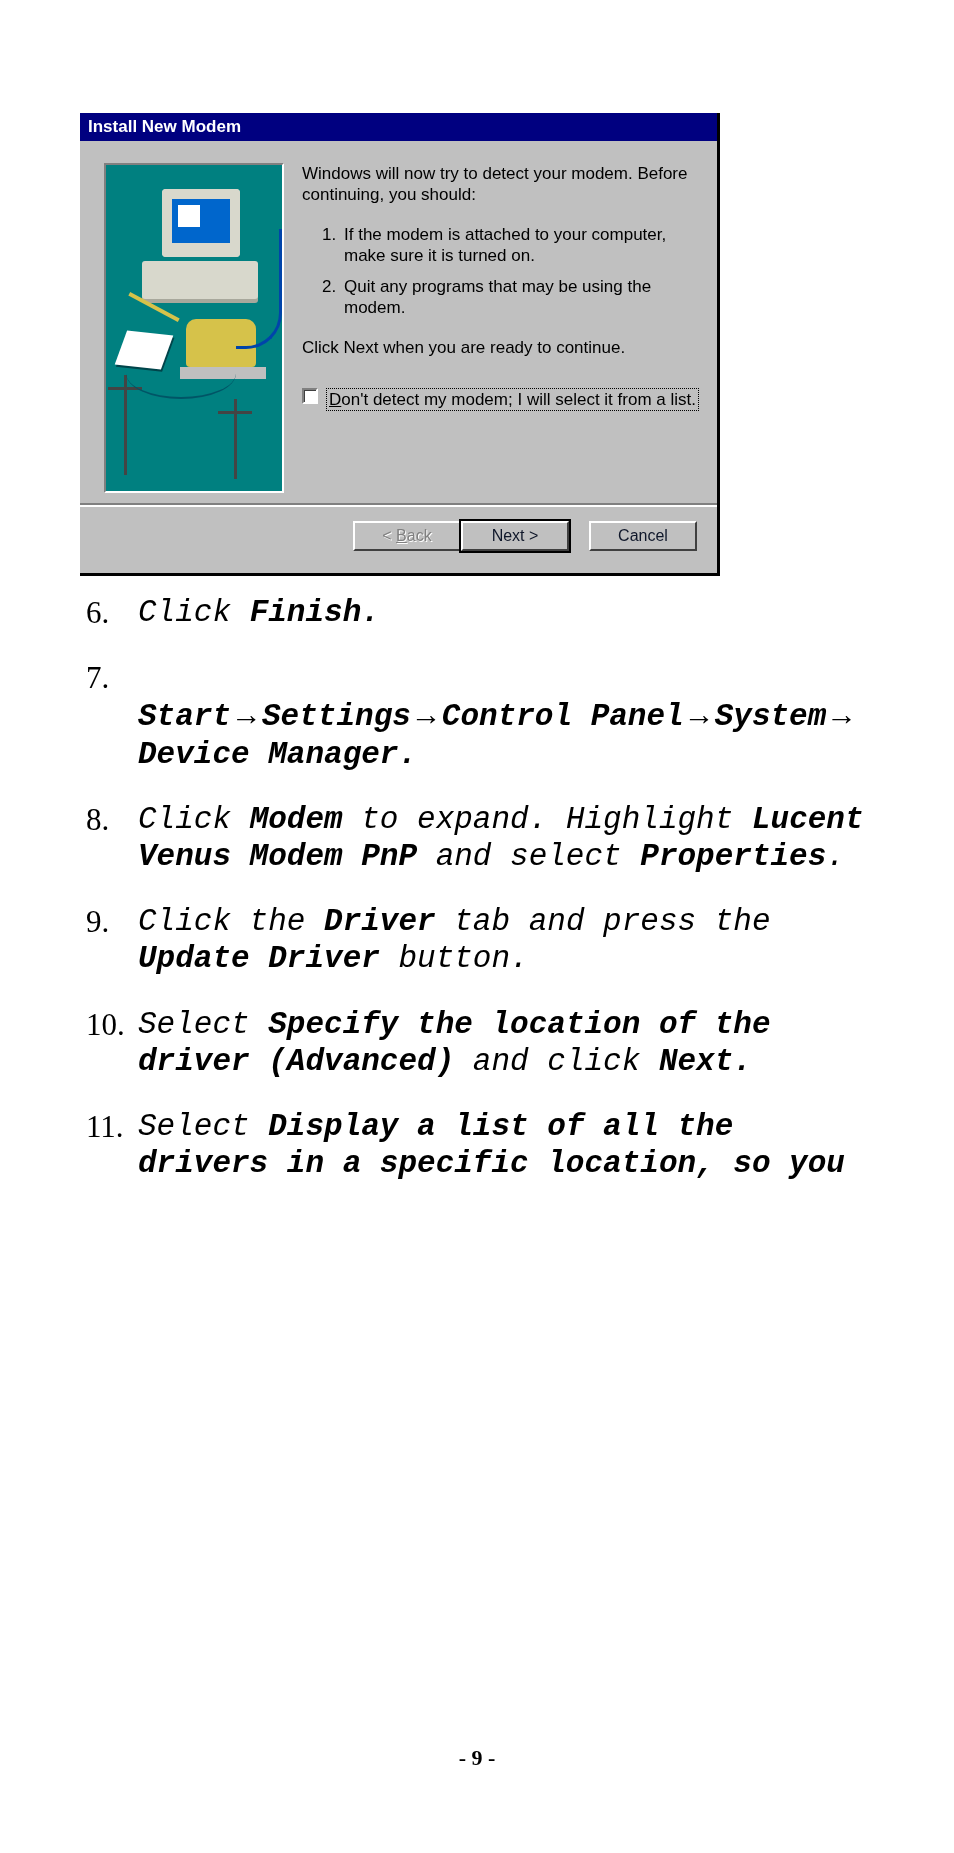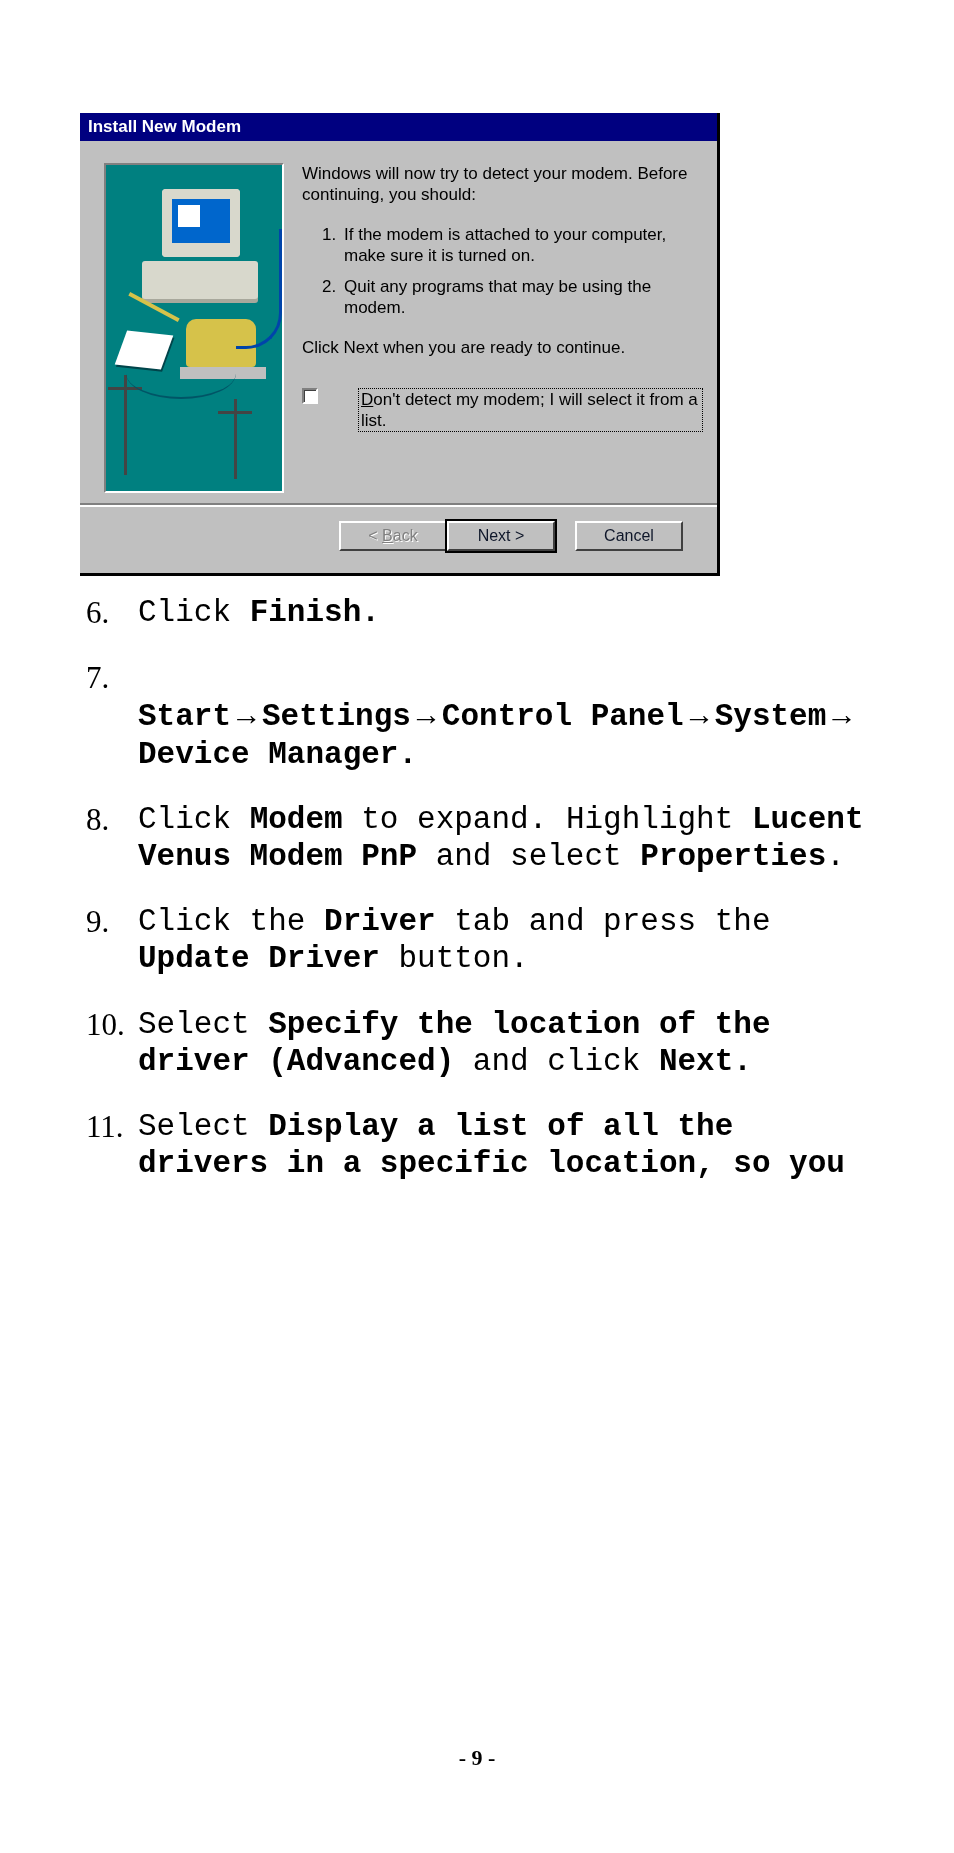--- a/index.html
+++ b/index.html
@@ -123,37 +123,37 @@
     color: #000;
     font-size: 17px;
     line-height: 1.25;
     flex: 1;
   }
   .intro { margin-bottom: 18px; }
   .numlist { margin-left: 20px; margin-bottom: 18px; }
   .numlist .li { display:flex; margin-bottom:10px; }
   .numlist .n { width:22px; flex-shrink:0; }
   .cont { margin-bottom: 30px; }
-  .checkrow { display:flex; align-items:flex-start;gap:32px; }
+  .checkrow { display:flex; align-items:flex-start; }
   .checkbox {
     width:16px; height:16px; border:2px solid #808080;
     border-right-color:#fff; border-bottom-color:#fff;
     background:#fff; margin-right:8px; flex-shrink:0;
     box-shadow: inset 1px 1px 0 #404040;
   }
   .check-label {
     border:1px dotted #000;
     padding: 0 2px;
   }
   .check-label u { text-decoration: underline; }
 
   .button-row {
     border-top: 2px solid #808080;
     box-shadow: inset 0 2px 0 #ffffff;
-    padding: 16px 34px 22px 0;
+    padding: 16px 20px 22px 0;
     display:flex; justify-content:flex-end; 
   }
   .btn {
     width:108px; height:30px;
     background:#c0c0c0;
     border-top:2px solid #fff; border-left:2px solid #fff;
     border-right:2px solid #404040; border-bottom:2px solid #404040;
     font-family:"MS Sans Serif",Arial,sans-serif;
     font-size:16px; text-align:center; line-height:26px;
     color:#0f172a;
@@ -179,21 +179,21 @@
     display:flex;
     margin-bottom: 28px;
   }
   .instr-num {
     font-family: "Times New Roman", Times, serif;
     font-size: 31px;
     width: 52px;
     flex-shrink:0;
     text-align: left;
   }
-  .instr-body { flex:1; }
+  .instr-body { flex:1;font-style:italic; }
   .b { font-weight: bold; }
   .arrow { font-family: Arial, sans-serif; font-weight: bold; }
 
   .pagenum {
     position:absolute;
     bottom: 82px;
     left:0; right:0;
     text-align:center;
     font-family:"Times New Roman", serif;
     font-size:22px;

